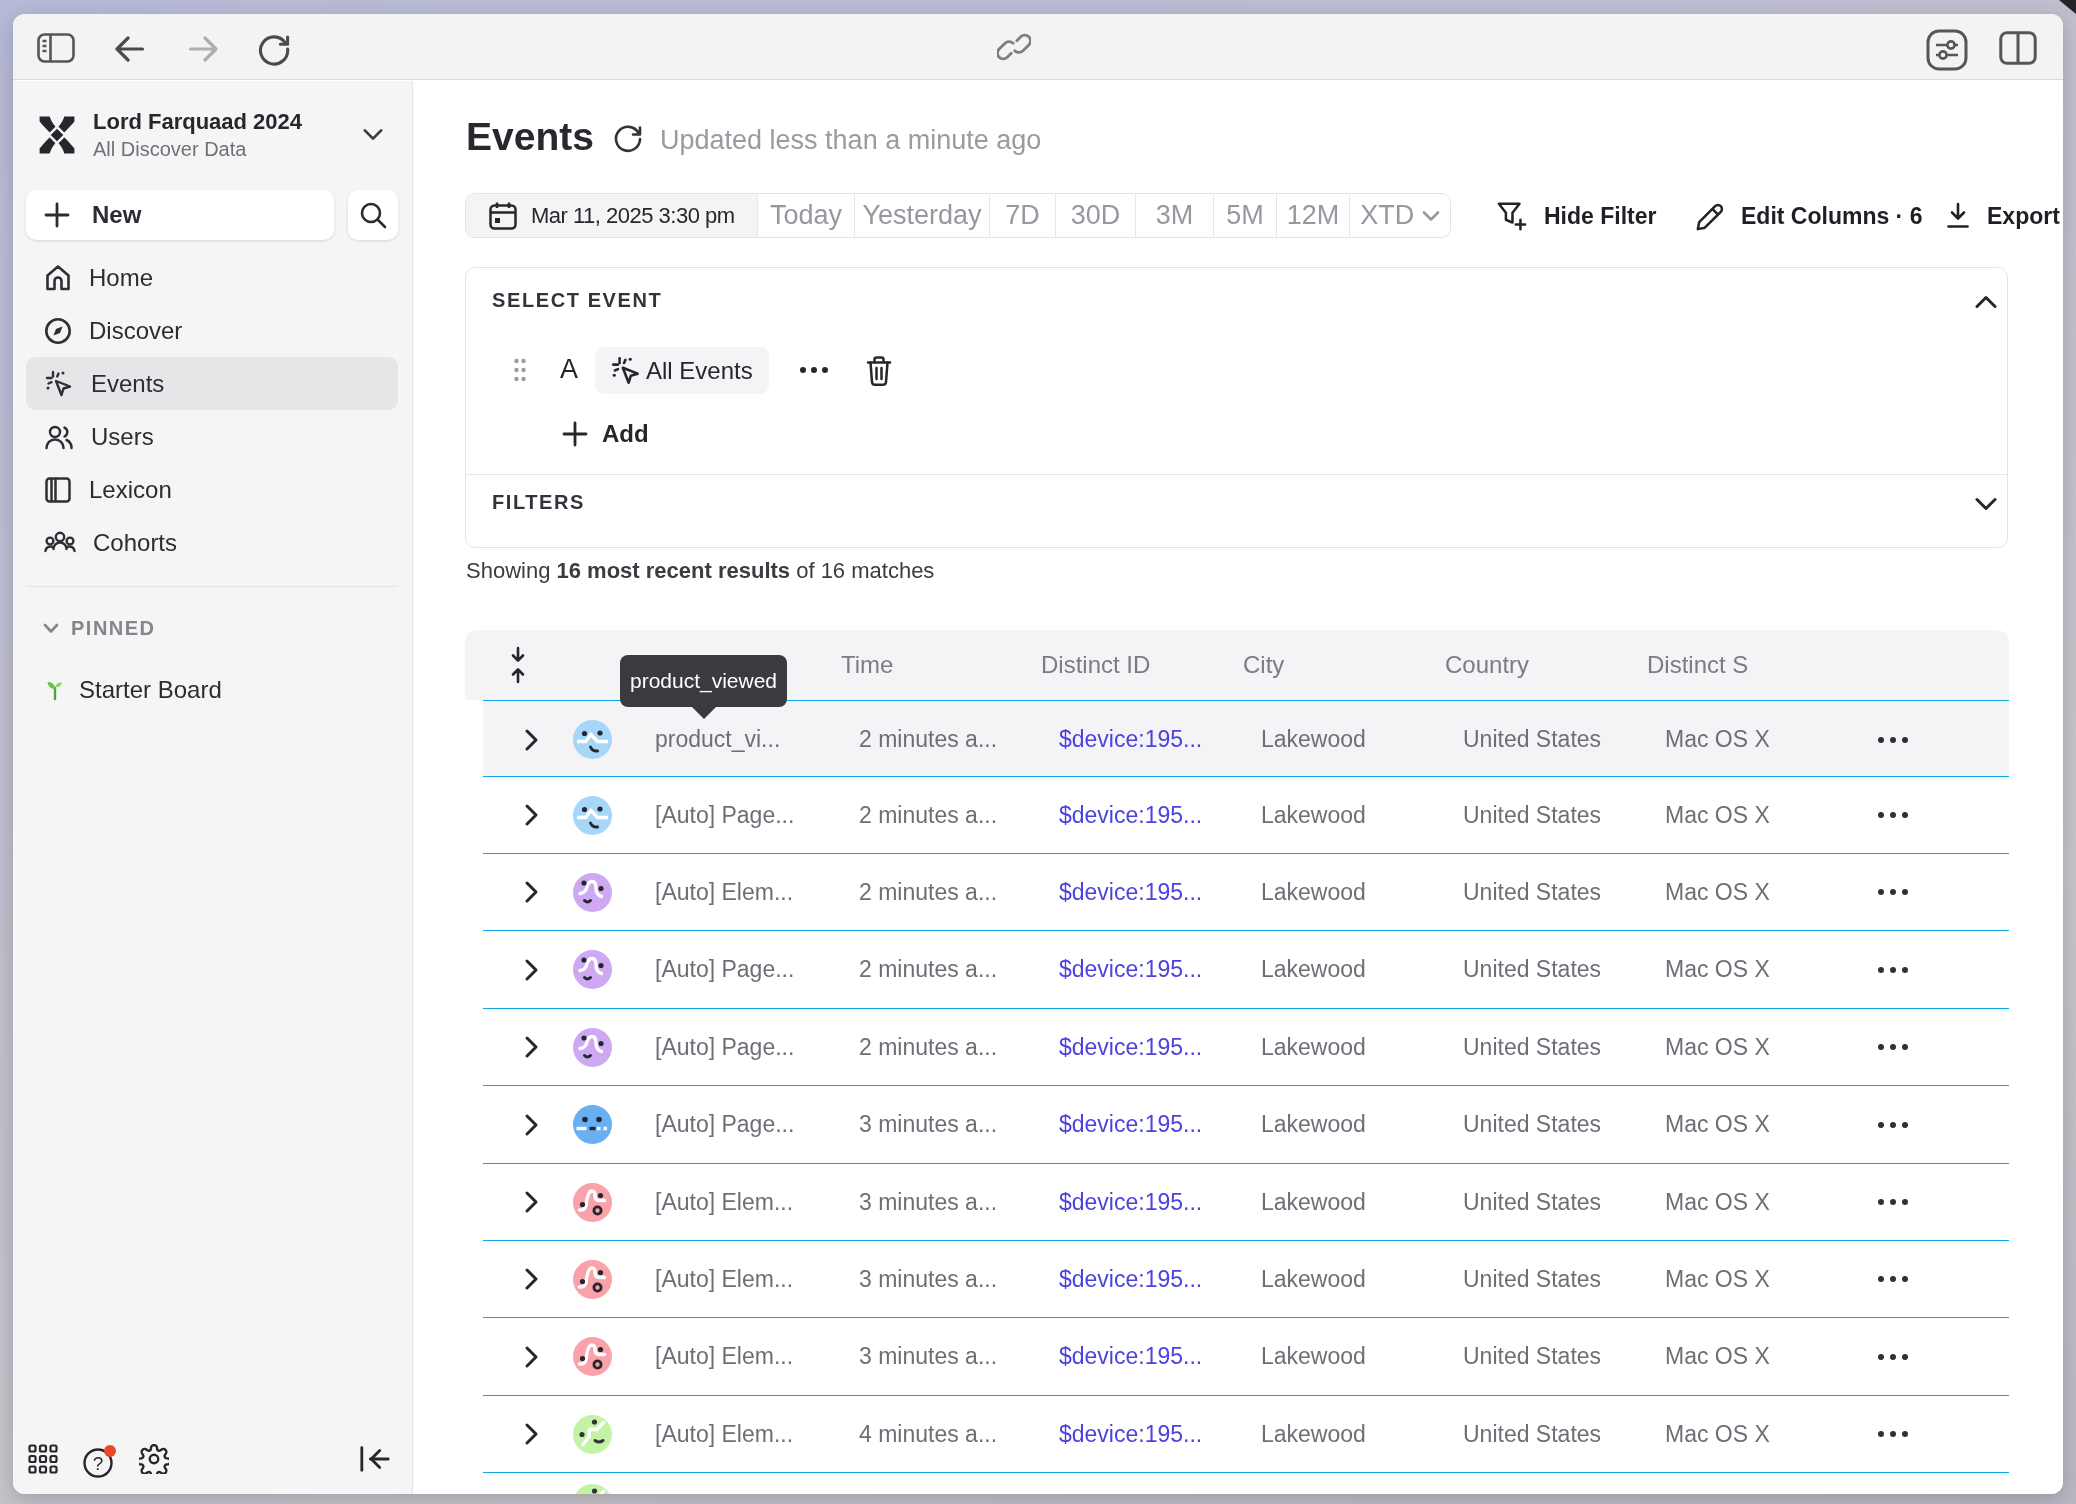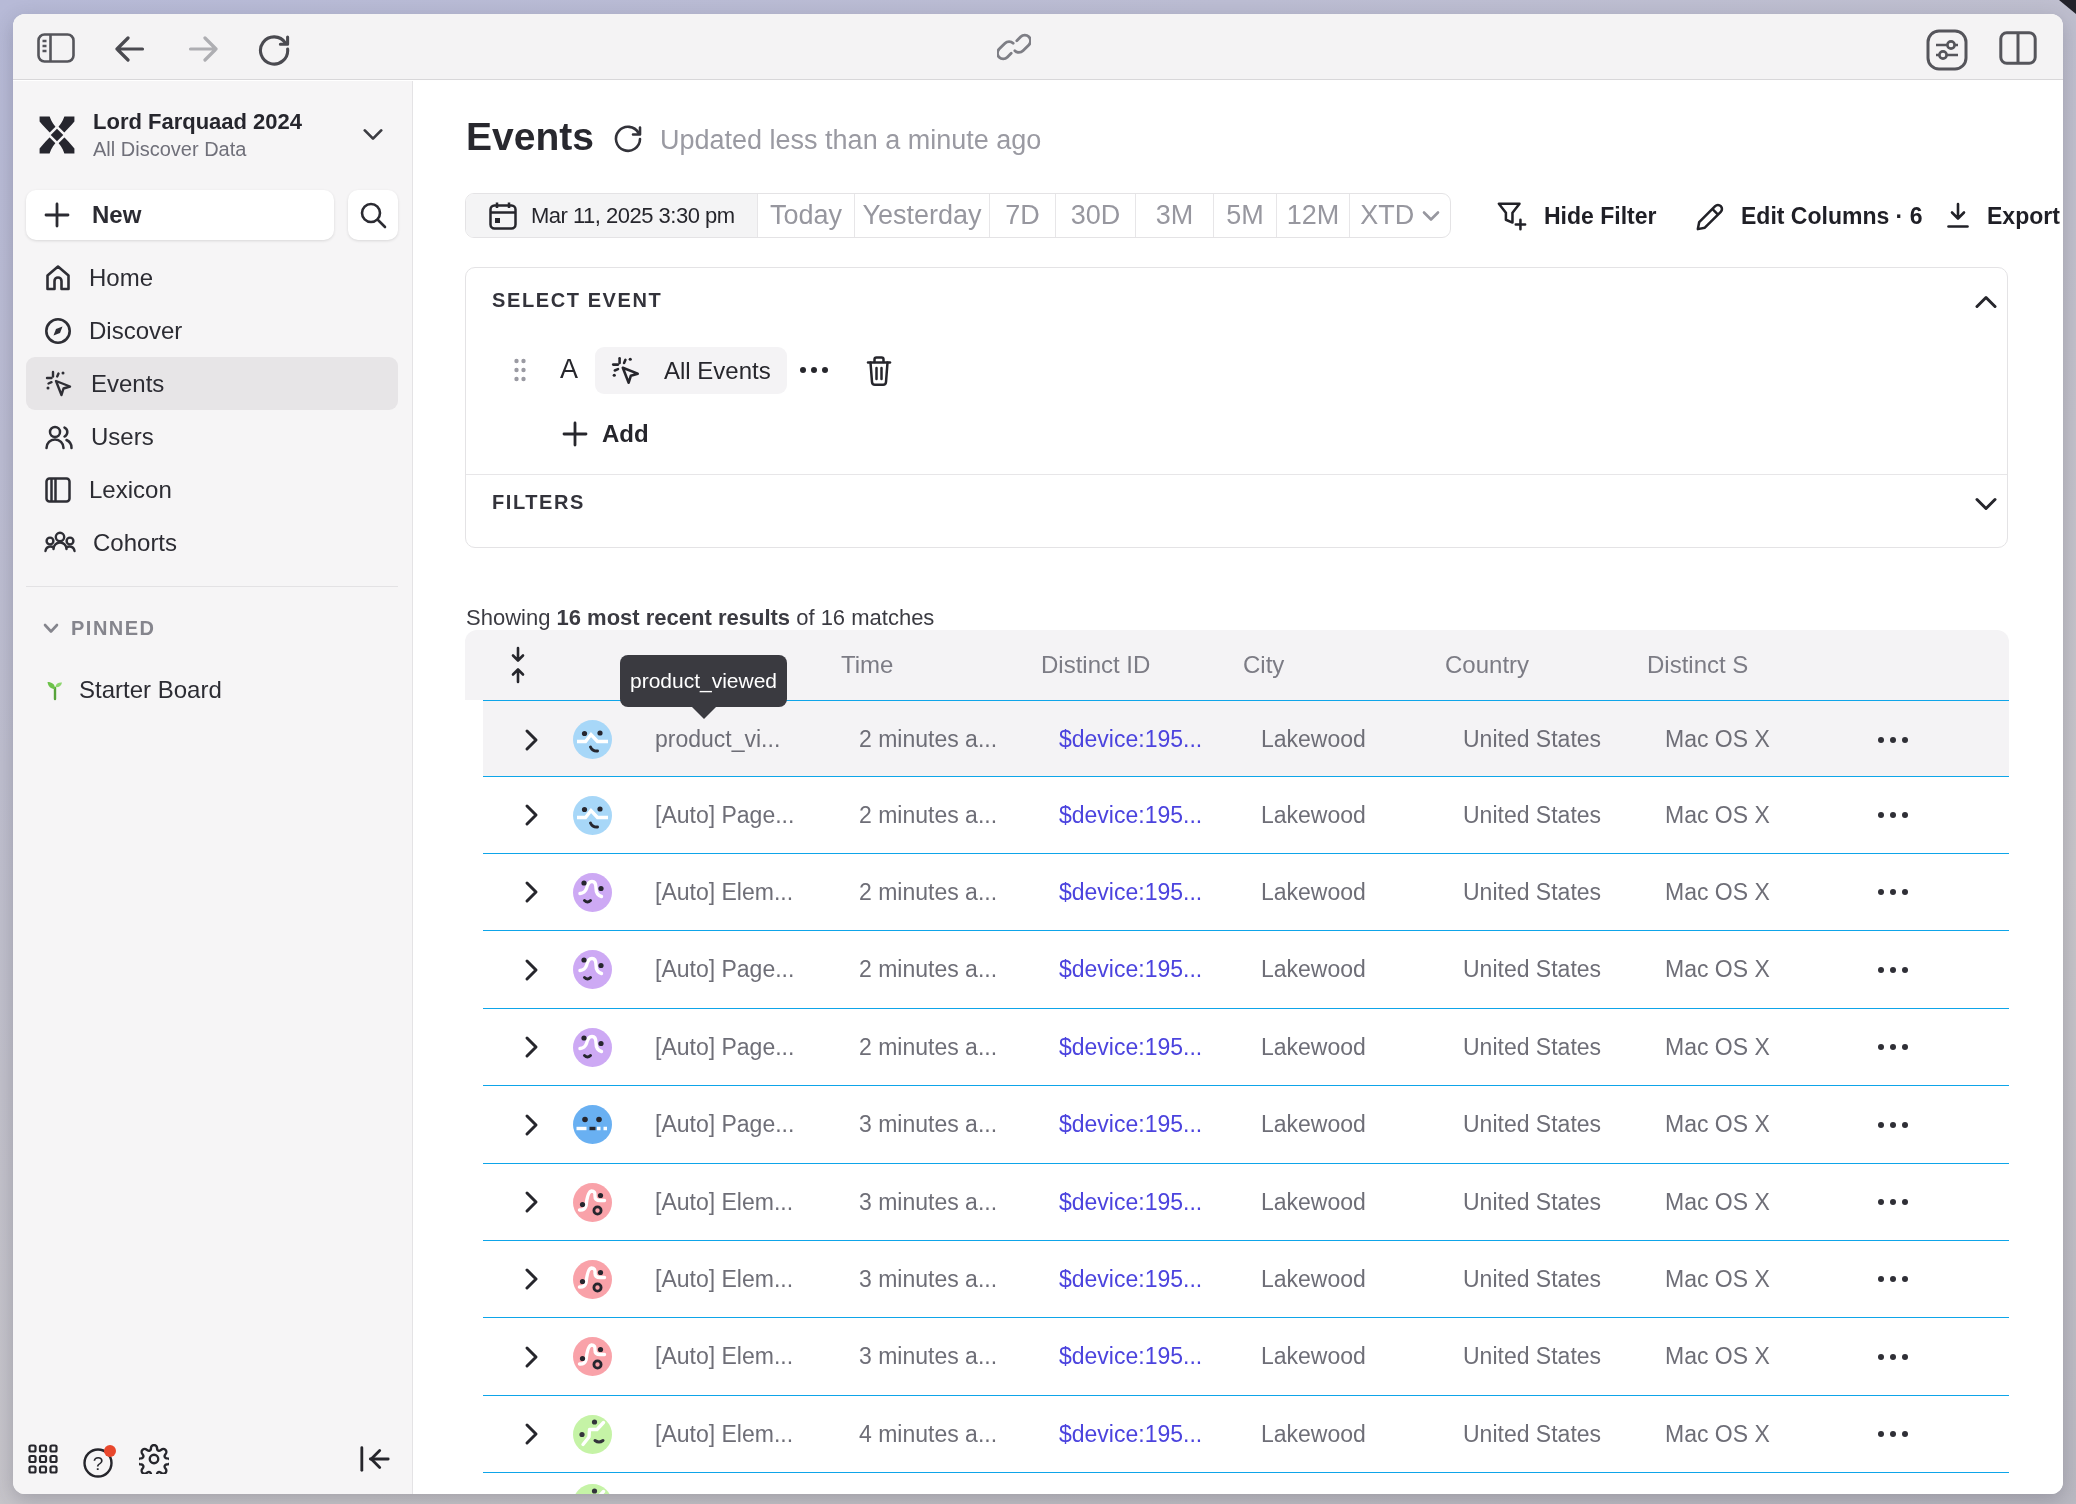--- a/index.html
+++ b/index.html
@@ -61,30 +61,30 @@
 
   .tact { position:absolute; top:121px; display:flex; align-items:center; gap:16px;
     font-size:23px; font-weight:700; color:#1f1f26; height:28px; white-space:nowrap; }
 
   #panel { position:absolute; left:51px; top:186px; width:1543px; height:281px;
     border:1px solid #e4e3e5; border-radius:10px; background:#fff; }
   .plabel { font-size:20px; font-weight:700; letter-spacing:1.6px; color:#33333b; position:absolute; }
   #handle { position:absolute; left:47px; top:90px; }
   #alabel { position:absolute; left:93px; top:86px; width:20px; text-align:center; font-size:27px; color:#26262c; }
   #chip { position:absolute; left:129px; top:79px; height:47px; background:#f4f3f5; border-radius:9px;
-    display:flex; align-items:center; padding:0 16px 0 15px; gap:22px; }
+    display:flex; align-items:center; padding:0 16px 0 15px; gap:4px; }
   #chip span { font-size:24px; color:#26262c; }
   #dots3 { position:absolute; left:334px; top:99px; display:flex; gap:5px; }
   #dots3 i { width:6px; height:6px; border-radius:50%; background:#26262c; }
   #trash { position:absolute; left:398px; top:87px; }
   #addrow { position:absolute; left:96px; top:152px; display:flex; align-items:center; gap:14px; }
   #addrow span { font-size:24px; font-weight:700; color:#26262c; }
   #pdivider { position:absolute; left:0; right:0; top:206px; height:1px; background:#e7e6e8; }
 
-  #showing { position:absolute; left:52px; top:524px; font-size:22px; color:#3b3b42; }
+  #showing { position:absolute; left:52px; top:477px; font-size:22px; color:#3b3b42; }
 
   
   #table { position:absolute; left:51px; top:549px; width:1544px; height:940px;
     border-radius:12px 12px 0 0; }
   #thead { position:absolute; left:0; right:0; top:0; height:70px; background:#f4f3f5;
     border-radius:12px 12px 0 0; }
   .th { position:absolute; top:0; height:70px; display:flex; align-items:center;
     font-size:24px; color:#7c7c85; }
   .row { position:absolute; left:18px; right:0; height:78px; border-top:1px solid #0ea5e9; background:#fff; }
   .row.hov { background:#f4f3f5; }

